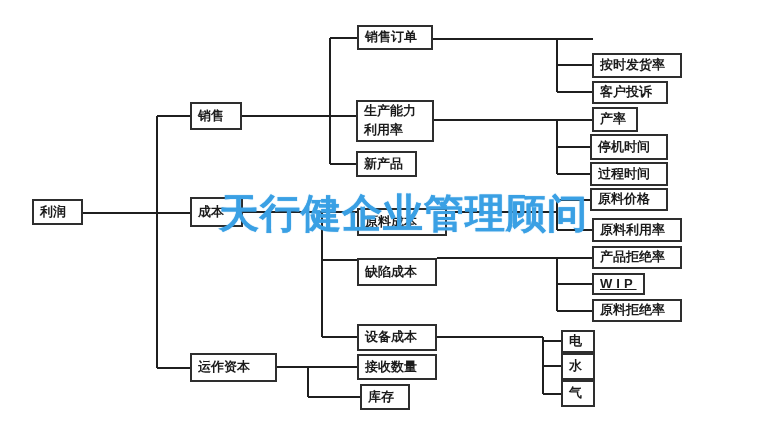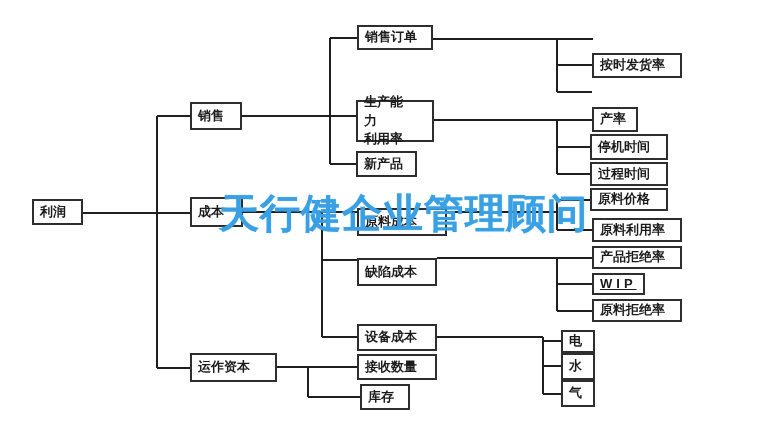--- a/index.html
+++ b/index.html
@@ -15,21 +15,21 @@
     position:absolute;
     box-sizing:border-box;
     background:#ffffff;
     border:2px solid #2e2e2e;
     color:#1b1b1b;
     font-size:13px;
     font-weight:600;
     display:flex;
     align-items:center;
     justify-content:flex-start;
-    padding:0 17px 0 6px;
+    padding:0 8px 0 6px;
     line-height:1.25;
     white-space:nowrap;
     z-index:2;
   }
   .node.multiline{white-space:pre-line;line-height:1.45;}
   .node.wip{letter-spacing:4px;text-decoration:underline;}
   .watermark{
     position:absolute;
     left:203px;top:186px;
     width:400px;
@@ -72,20 +72,21 @@
   <div class="node multiline" style="left:356px;top:100px;width:78px;height:42px">生产能力
 利用率</div>
   <div class="node" style="left:356px;top:151px;width:61px;height:26px">新产品</div>
   <div class="node" style="left:357px;top:208px;width:90px;height:28px">原料成本</div>
   <div class="node" style="left:357px;top:258px;width:80px;height:28px">缺陷成本</div>
   <div class="node" style="left:357px;top:324px;width:80px;height:27px">设备成本</div>
   <div class="node" style="left:357px;top:354px;width:80px;height:26px">接收数量</div>
   <div class="node" style="left:360px;top:384px;width:50px;height:26px">库存</div>
 
   <div class="node" style="left:592px;top:53px;width:90px;height:25px">按时发货率</div>
+  <div class="node" style="left:592px;top:81px;width:76px;height:23px">客户投诉</div>
   <div class="node" style="left:592px;top:107px;width:46px;height:25px">产率</div>
   <div class="node" style="left:590px;top:134px;width:78px;height:26px">停机时间</div>
   <div class="node" style="left:590px;top:162px;width:78px;height:24px">过程时间</div>
   <div class="node" style="left:592px;top:218px;width:90px;height:24px">原料利用率</div>
   <div class="node" style="left:590px;top:188px;width:78px;height:23px">原料价格</div>
   <div class="node" style="left:592px;top:246px;width:90px;height:23px">产品拒绝率</div>
   <div class="node wip" style="left:592px;top:273px;width:53px;height:22px">WIP</div>
   <div class="node" style="left:592px;top:299px;width:90px;height:23px">原料拒绝率</div>
   <div class="node" style="left:561px;top:330px;width:34px;height:23px">电</div>
   <div class="node" style="left:561px;top:353px;width:34px;height:27px">水</div>

